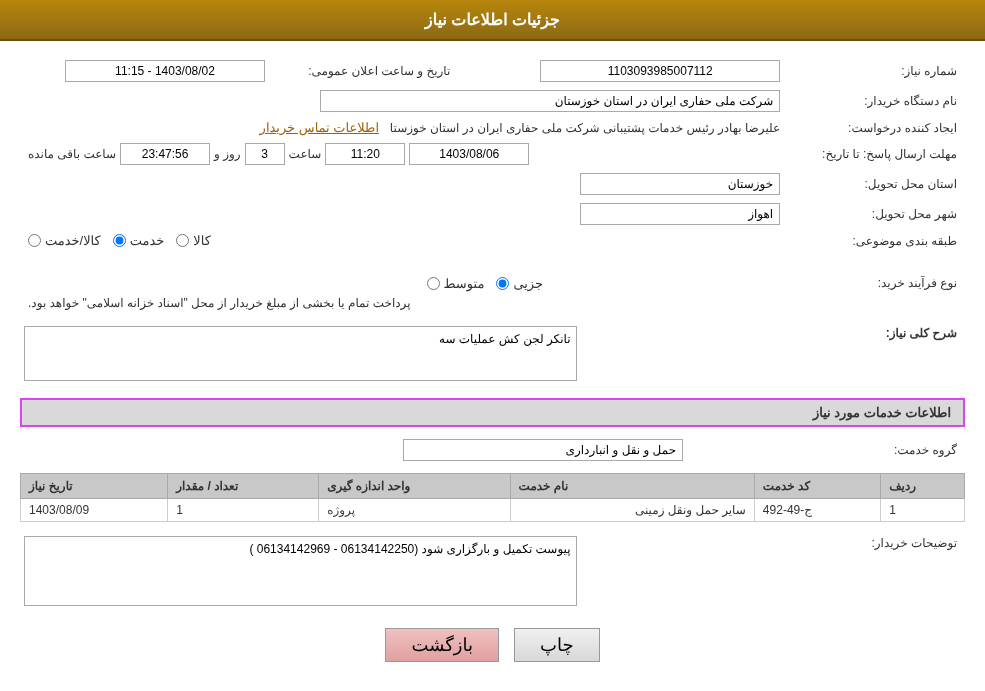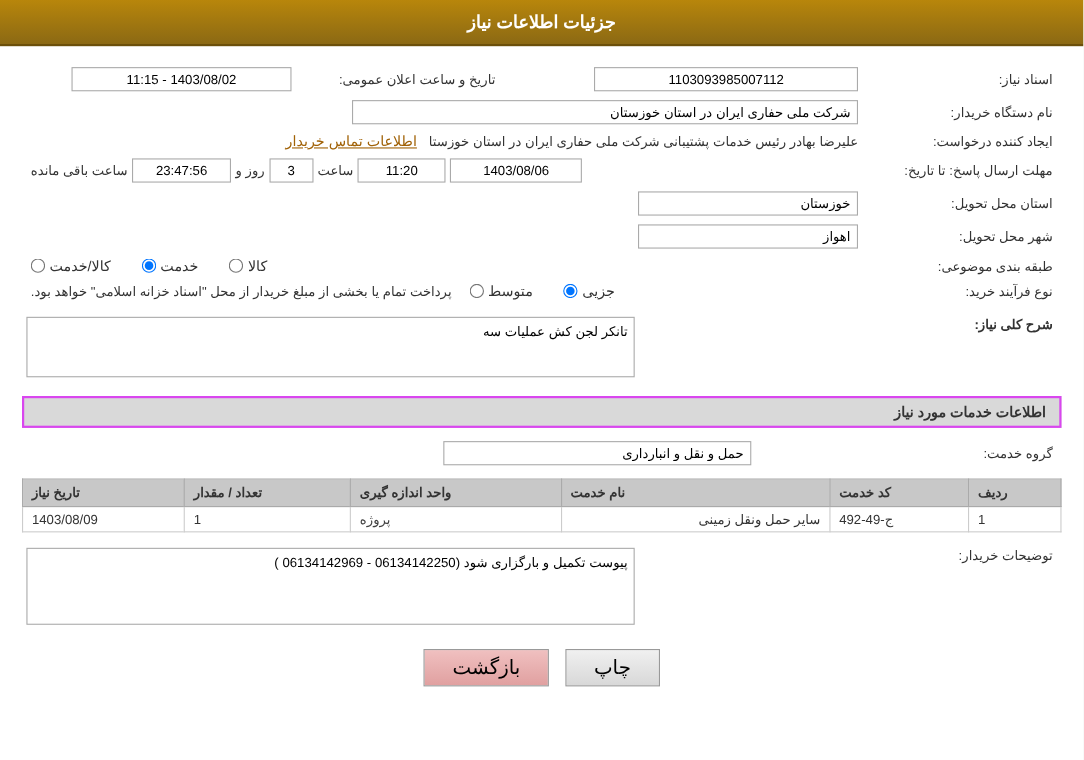--- a/index.html
+++ b/index.html
@@ -68,21 +68,21 @@
       align-items: center;
       gap: 4px;
       flex-direction: row-reverse;
     }
     .date-time-row .unit-label {
       font-size: 12px;
     }
     .radio-group {
       display: flex;
       align-items: center;
-      gap: 28px;
+      gap: 12px;
       flex-direction: row-reverse;
     }
     .radio-item {
       display: flex;
       align-items: center;
       gap: 4px;
     }
     .radio-item input[type="radio"] { cursor: pointer; }
     .note-text {
       font-size: 12px;
@@ -173,21 +173,21 @@
 <div class="page-wrapper">
   <div class="header-bar">
     <span>جزئیات اطلاعات نیاز</span>
   </div>
 
   <div class="main-content">
 
     <table class="info-table">
       <tbody>
           <tr>
-        <td class="label-cell">اسناد نیاز:</td>
+        <td class="label-cell">شماره نیاز:</td>
         <td class="value-cell">
           <input type="text" class="input-box input-wide" value="1103093985007112" readonly="" style="width: 240px; text-align: center;">
         </td>
         <td style="width:30px;"></td>
         <td class="label-cell">تاریخ و ساعت اعلان عمومی:</td>
         <td class="value-cell">
           <input type="text" class="input-box" value="1403/08/02 - 11:15" readonly="" style="width: 200px; text-align: center;">
         </td>
       </tr>
       <tr>
@@ -246,21 +246,21 @@
               <label>کالا</label>
               <input type="radio" name="category" value="kala" style="">
             </div>
           </div>
         </td>
       </tr>
       <tr>
         <td class="label-cell">نوع فرآیند خرید:</td>
         <td class="value-cell" colspan="4">
           <div class="row-flex" style="align-items:center;">
-            <span class="note-text" style="margin-right:10px;">پرداخت تمام یا بخشی از مبلغ خریدار از محل "اسناد خزانه اسلامی" خواهد بود.</span>
+            <span class="note-text" style="margin-right:10px;margin-top:40px;">پرداخت تمام یا بخشی از مبلغ خریدار از محل "اسناد خزانه اسلامی" خواهد بود.</span>
             <div class="radio-group">
               <div class="radio-item">
                 <label>متوسط</label>
                 <input type="radio" name="purchase_type" value="motevaset" style="">
               </div>
               <div class="radio-item">
                 <label>جزیی</label>
                 <input type="radio" name="purchase_type" value="jozi" checked="" style="">
               </div>
             </div>

